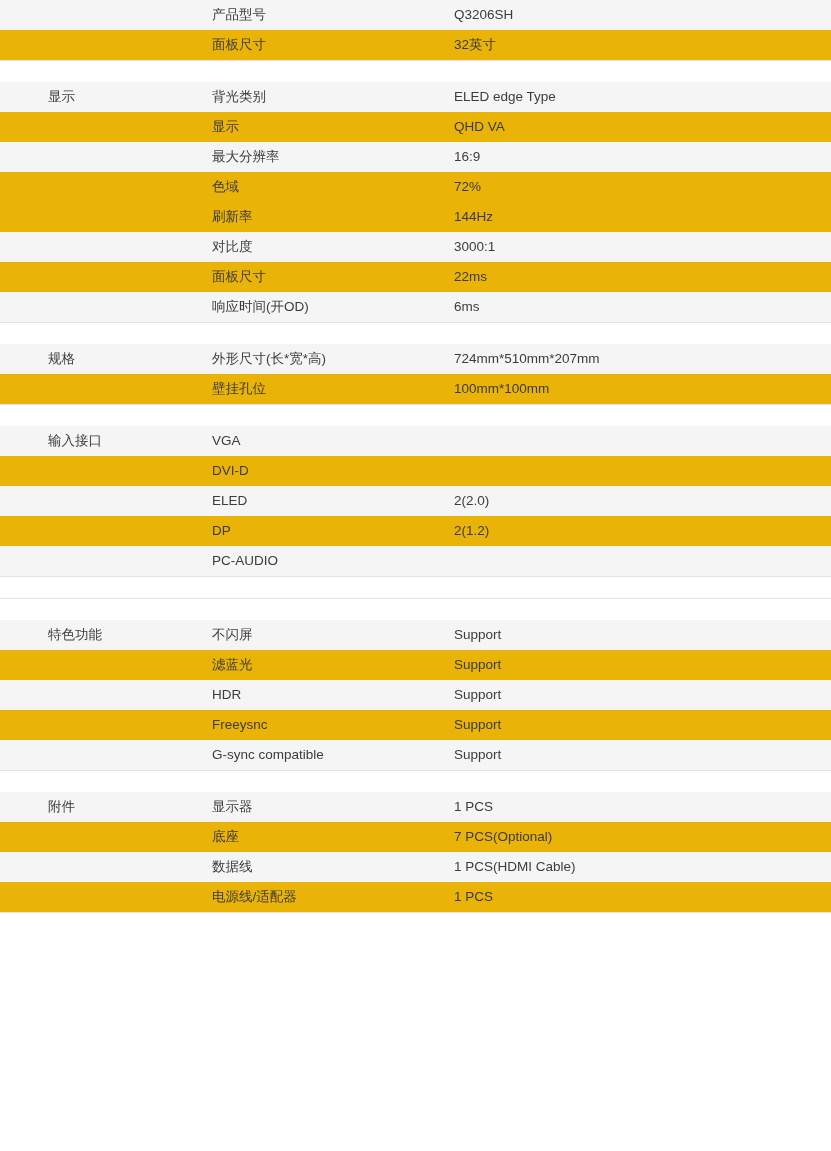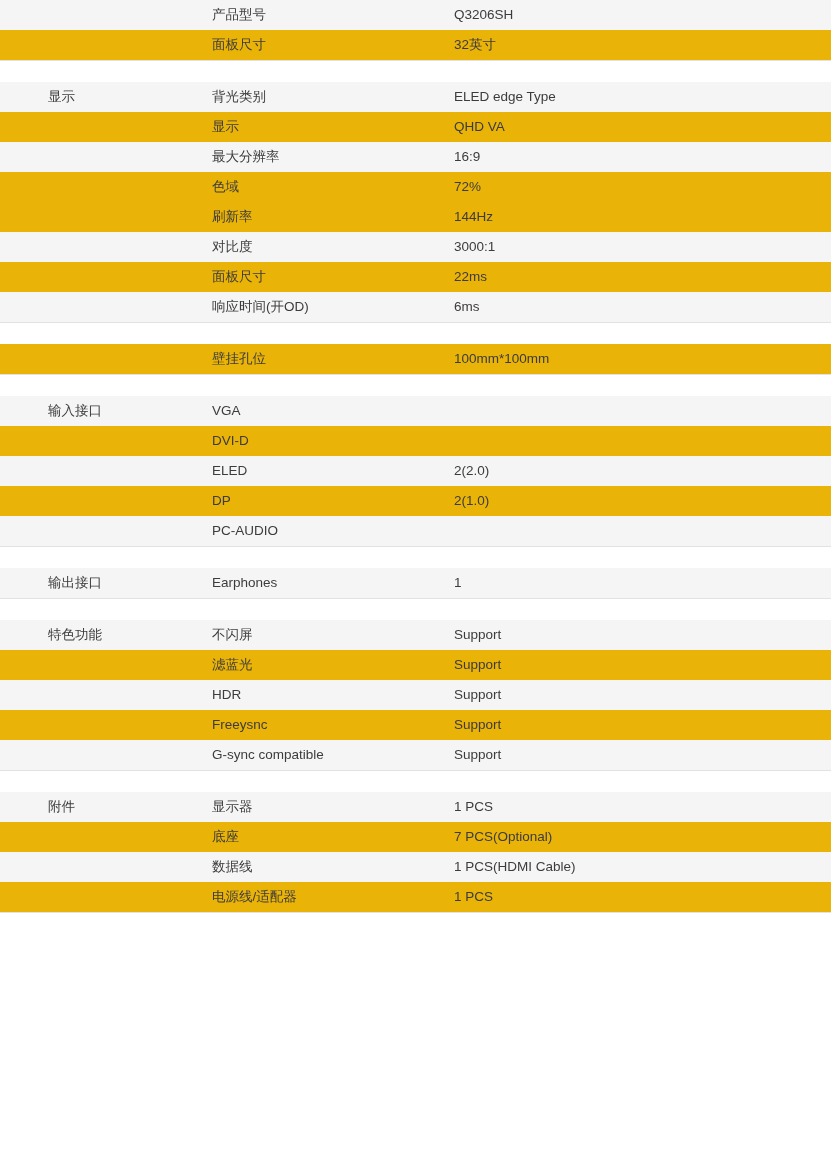--- a/index.html
+++ b/index.html
@@ -182,20 +182,31 @@
         </td>
         <td>
           <div class="cell val">6ms</div>
         </td>
       </tr>
       <tr class="gap">
         <td class="rule"></td>
         <td class="rule"></td>
         <td class="rule"></td>
       </tr>
+      <tr class="zebra">
+        <td>
+          <div class="cell cat">规格</div>
+        </td>
+        <td>
+          <div class="cell name">外形尺寸(长*宽*高)</div>
+        </td>
+        <td>
+          <div class="cell val">724mm*510mm*207mm</div>
+        </td>
+      </tr>
       <tr class="plain">
         <td>
           <div class="cell cat"></div>
         </td>
         <td>
           <div class="cell name">壁挂孔位</div>
         </td>
         <td>
           <div class="cell val">100mm*100mm</div>
         </td>
@@ -239,49 +250,38 @@
         </td>
       </tr>
       <tr class="plain">
         <td>
           <div class="cell cat"></div>
         </td>
         <td>
           <div class="cell name">DP</div>
         </td>
         <td>
-          <div class="cell val">2(1.0)</div>
+          <div class="cell val">2(1.2)</div>
         </td>
       </tr>
       <tr class="zebra">
         <td>
           <div class="cell cat"></div>
         </td>
         <td>
           <div class="cell name">PC-AUDIO</div>
         </td>
         <td>
           <div class="cell val"></div>
         </td>
       </tr>
       <tr class="gap">
         <td class="rule"></td>
         <td class="rule"></td>
         <td class="rule"></td>
-      </tr>
-      <tr class="zebra">
-        <td>
-          <div class="cell cat">输出接口</div>
-        </td>
-        <td>
-          <div class="cell name">Earphones</div>
-        </td>
-        <td>
-          <div class="cell val">1</div>
-        </td>
       </tr>
       <tr class="gap">
         <td class="rule"></td>
         <td class="rule"></td>
         <td class="rule"></td>
       </tr>
       <tr class="zebra">
         <td>
           <div class="cell cat">特色功能</div>
         </td>

